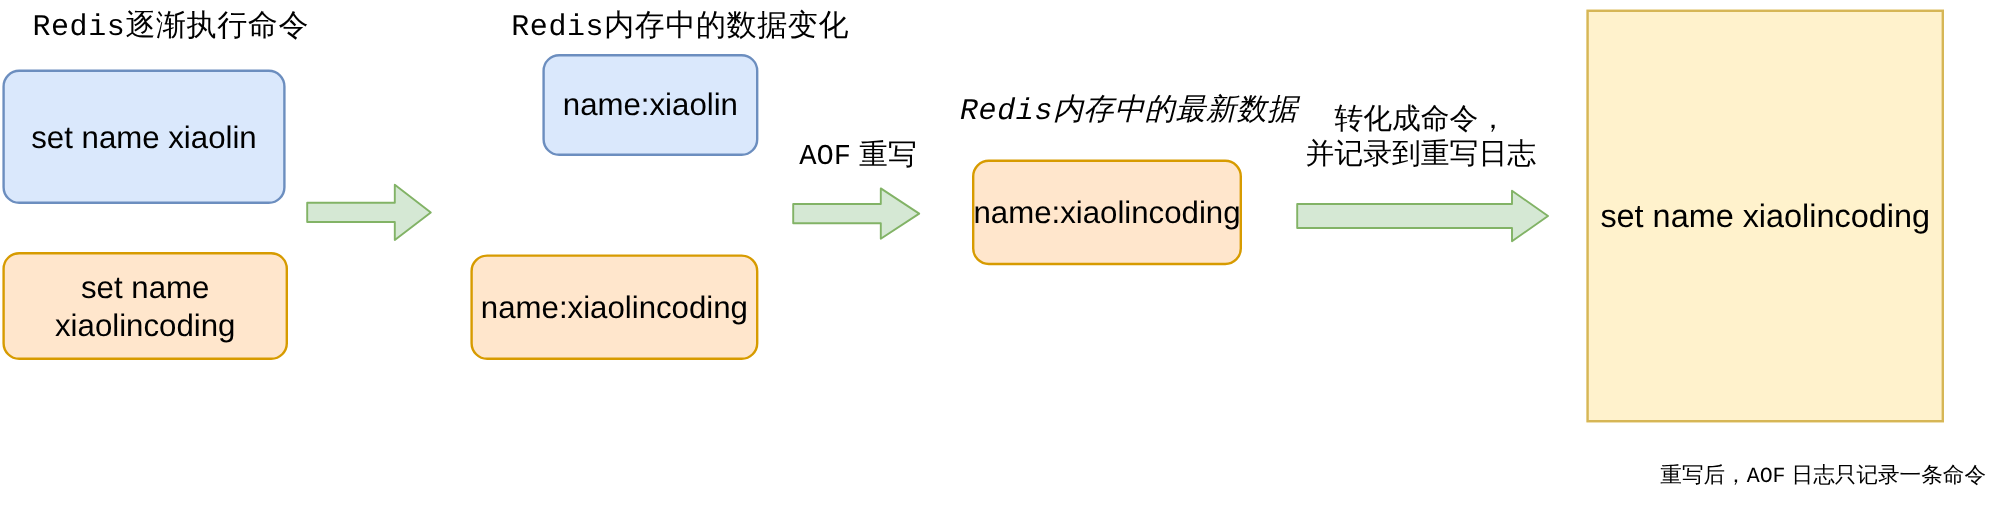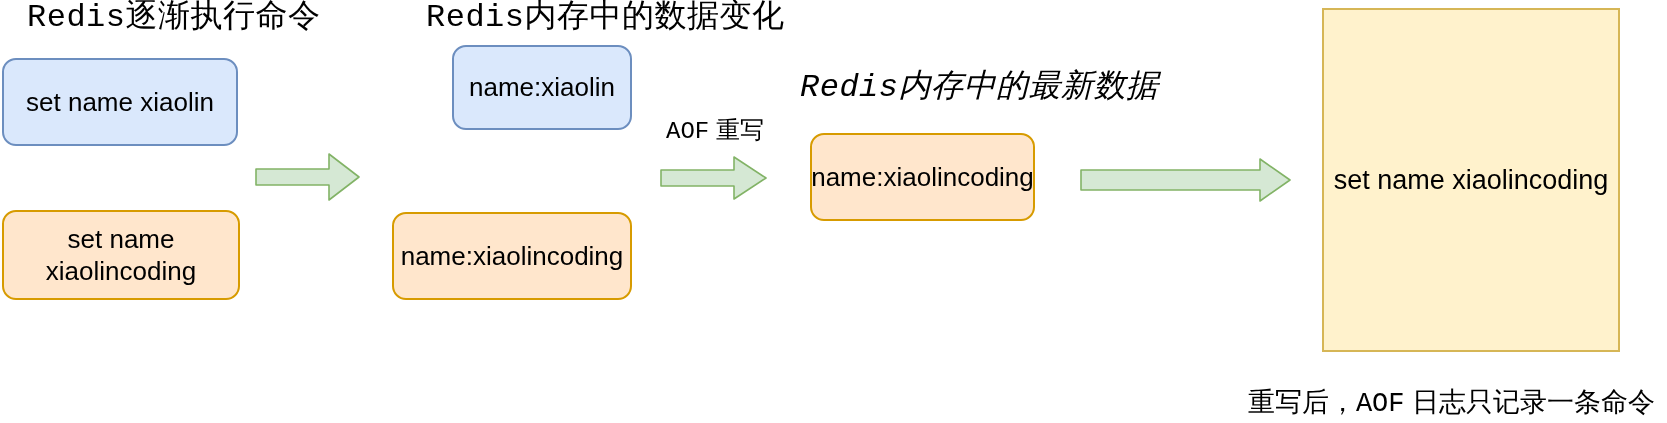--- a/index.html
+++ b/index.html
@@ -10,21 +10,21 @@
     --yellow-fill:#fff2cc; --yellow-border:#d6b656;
     --arrow-fill:#d5e8d4; --arrow-border:#82b366;
     --text:#000000;
   }
   .canvas{
     position:relative; width:1667px; height:423px; overflow:hidden;
     background:#ffffff; color:var(--text);
     font-family:"Liberation Sans", sans-serif;
   }
   .title{
-    position:absolute; font-size:32px; line-height:28px; white-space:nowrap;
+    position:absolute; font-size:25px; line-height:40px; white-space:nowrap;
     color:var(--text); letter-spacing:0.5px;text-align:center;
   }
   .mono{ font-family:"Liberation Mono", monospace; }
   .node{
     position:absolute; display:flex; align-items:center; justify-content:center;
     text-align:center; font-size:26px; line-height:1.25; border-radius:14px;
     padding:4px 10px;
   }
   .blue{ background:var(--blue-fill); border:2px solid var(--blue-border); }
   .orange{ background:var(--orange-fill); border:2px solid var(--orange-border); }
@@ -33,33 +33,33 @@
     text-align:center; font-size:27px;
     background:var(--yellow-fill); border:2px solid var(--yellow-border);
   }
   .arrow{ position:absolute; }
   .arrow polygon{ fill:var(--arrow-fill); stroke:var(--arrow-border); stroke-width:1.6; stroke-linejoin:round; }
   .flow-label{
     position:absolute; font-size:24px; line-height:29px; text-align:center;
     white-space:nowrap; color:var(--text);
   }
   .footer{
-    position:absolute; font-size:27px; white-space:nowrap; color:var(--text);
+    position:absolute; font-size:18px; white-space:nowrap; color:var(--text);
     text-align:right;
   }
 </style>
 </head>
 <body>
 
 <div class="canvas">
 
   <div class="title" style="left:27px; top:1px;">
     <span class="mono">Redis</span><span>逐渐执行命令</span>
   </div>
-  <div class="node blue" style="left:2px; top:58px; width:236px; height:88px;">
+  <div class="node blue" style="left:2px; top:58px; width:236px; height:112px;">
     <span>set name xiaolin</span>
   </div>
   <div class="node orange" style="left:2px; top:210px; width:238px; height:90px;">
     <span>set name xiaolincoding</span>
   </div>
 
   <svg class="arrow" style="left:255px; top:152px;" width="106" height="50" viewBox="0 0 106 50">
     <polygon points="1,17 74,17 74,2 104,25 74,48 74,33 1,33"></polygon>
   </svg>
 
@@ -80,20 +80,24 @@
     <polygon points="1,15 74,15 74,2 106,23 74,44 74,31 1,31"></polygon>
   </svg>
 
   <div class="title" style="left:800px; top:71px;font-style:italic;">
     <span class="mono">Redis</span><span>内存中的最新数据</span>
   </div>
   <div class="node orange" style="left:810px; top:133px; width:225px; height:88px;">
     <span>name:xiaolincoding</span>
   </div>
 
+  <div class="flow-label" style="left:1072px; top:85px; width:224px;">
+    <div>转化成命令，</div>
+    <div>并记录到重写日志</div>
+  </div>
   <svg class="arrow" style="left:1080px; top:157px;" width="212" height="46" viewBox="0 0 212 46">
     <polygon points="1,13 180,13 180,2 210,23 180,44 180,33 1,33"></polygon>
   </svg>
 
   <div class="big-node" style="left:1322px; top:8px; width:298px; height:344px;">
     <span>set name xiaolincoding</span>
   </div>
 
   <div class="footer" style="right:12px; top:384px;">
     <span>重写后，</span><span class="mono">AOF</span><span> 日志只记录一条命令</span>

